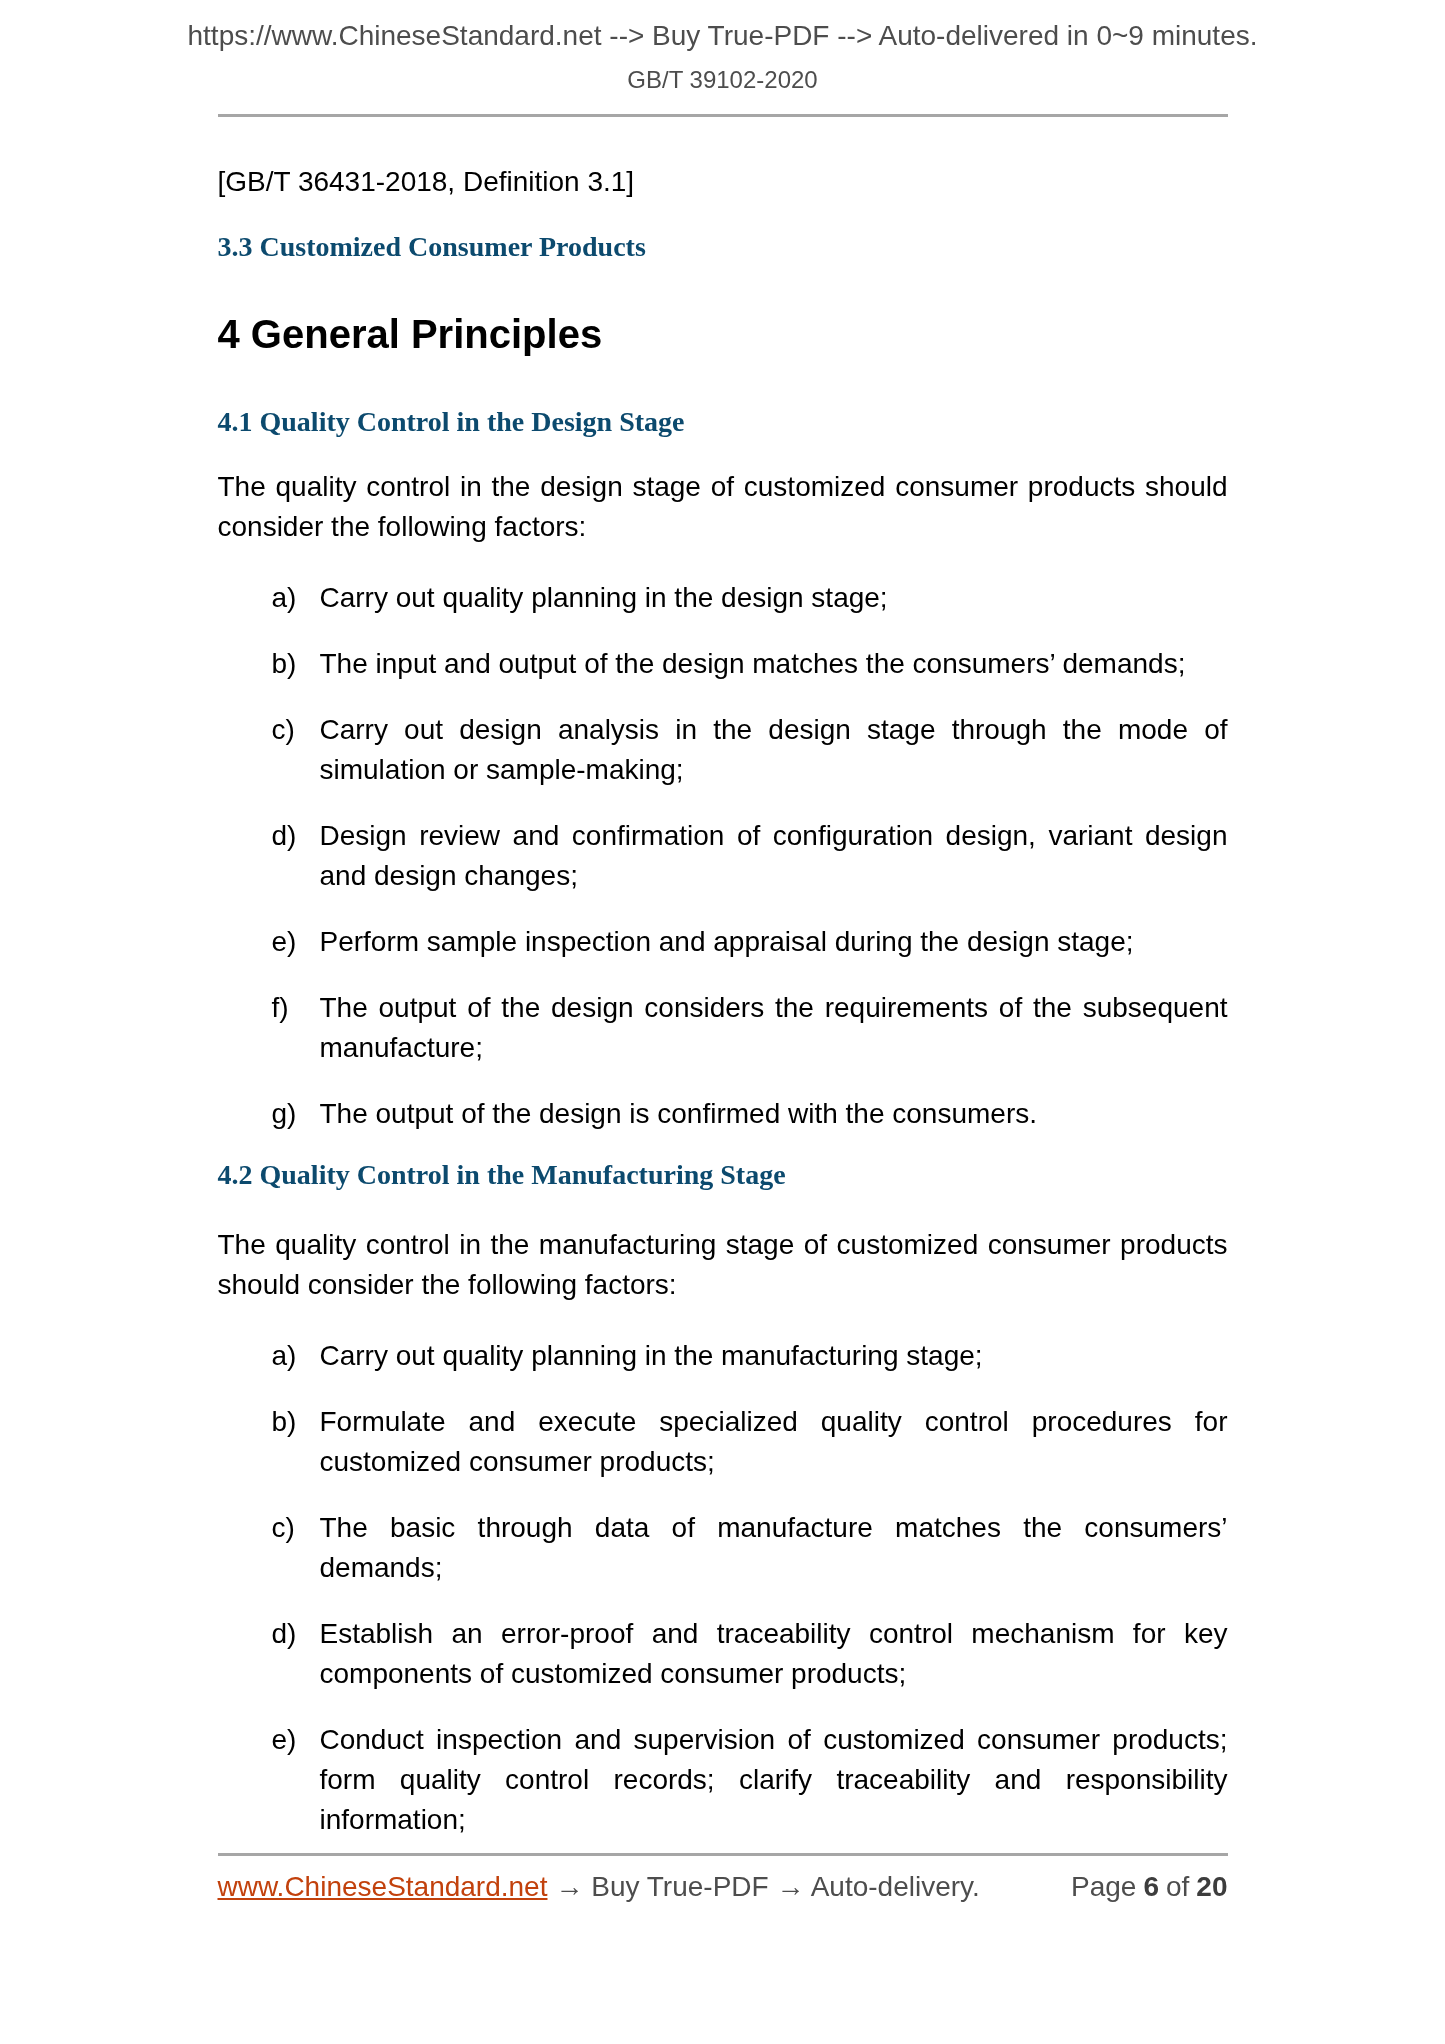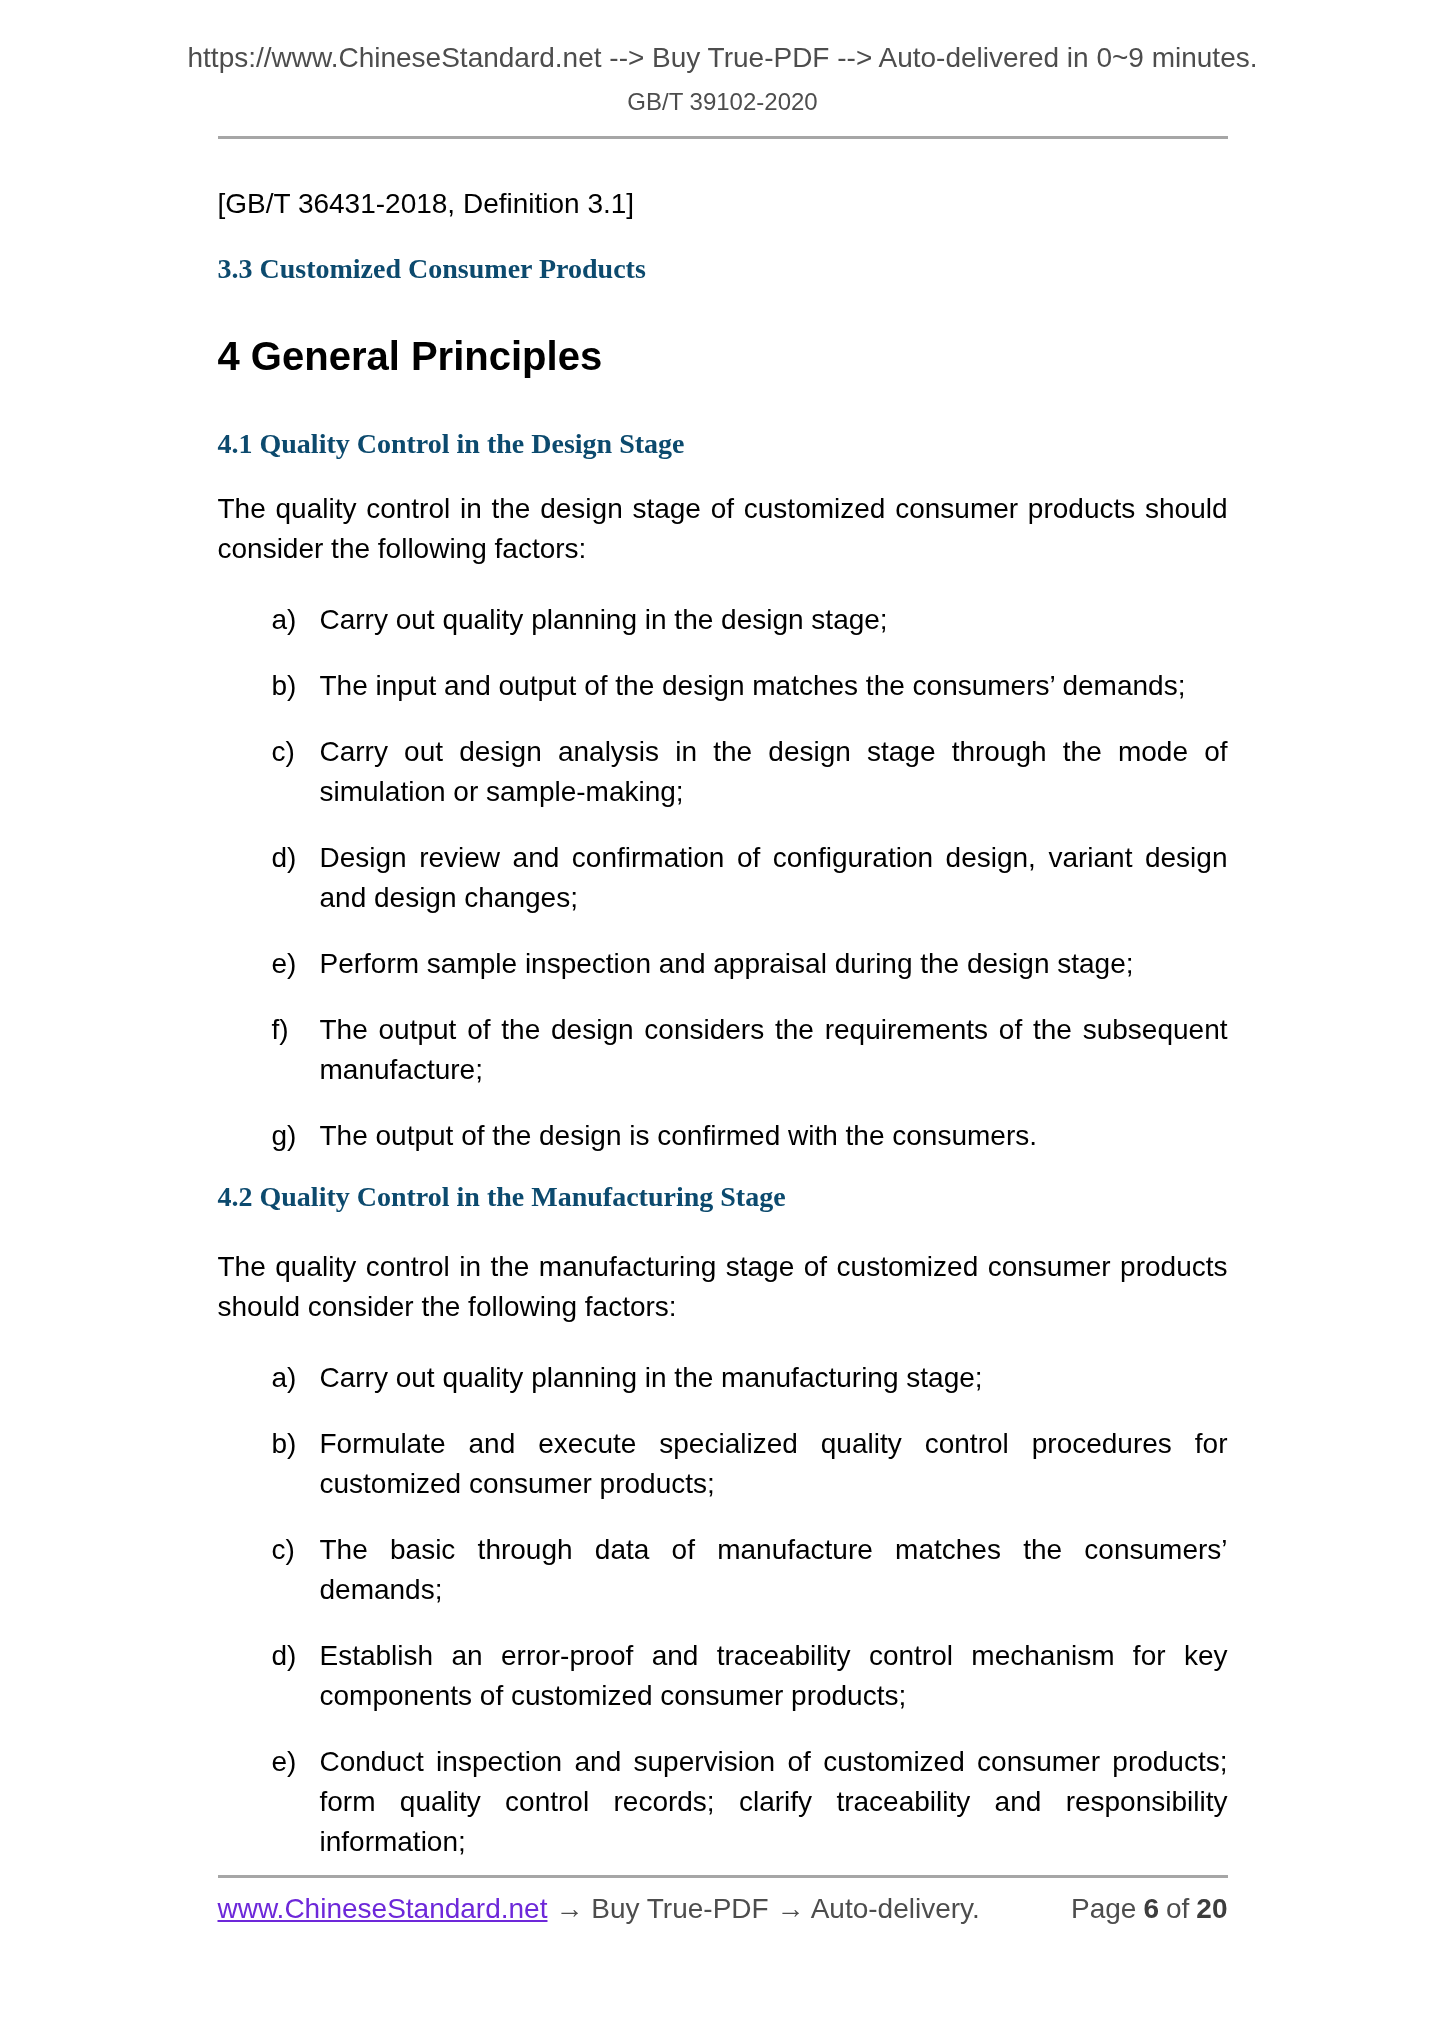--- a/index.html
+++ b/index.html
@@ -7,21 +7,21 @@
   body {
     width: 1445px;
     height: 2044px;
     background: #ffffff;
     font-family: "Liberation Sans", sans-serif;
     color: #000000;
     overflow: hidden;
   }
   .content { width: 1010px; margin: 0 auto; }
 
-  .page-header { padding-top: 41px; text-align: center; color: #4d4d4d; }
+  .page-header { padding-top: 19px; text-align: center; color: #4d4d4d; }
   .header-line1 { font-size: 28px; line-height: 34px; white-space: nowrap; }
   .doc-number { font-size: 24px; line-height: 30px; margin-top: 12px; }
 
   .rule { height: 3px; background: #a6a6a6; }
   .rule-top { margin-top: 19px; }
   .rule-bottom { margin-top: 13px; }
 
   .ref-note { margin-top: 45px; font-size: 28px; line-height: 40px; }
 
   .sub-heading {
@@ -47,21 +47,21 @@
   .item-list li + li { margin-top: 26px; }
   .item-label { text-align: left; }
   .item-text { text-align: justify; }
 
   .page-footer {
     margin-top: 11px;
     display: flex; justify-content: space-between; align-items: baseline;
     font-size: 28px; line-height: 40px; color: #4d4d4d;
   }
   .footer-left { white-space: nowrap; }
-  .footer-link { color: #6d28d9; text-decoration: underline; cursor: pointer; }
+  .footer-link { color: #c2410c; text-decoration: underline; cursor: pointer; }
   .footer-rest { margin-left: 8px; }
   .page-indicator { white-space: nowrap; }
   .page-num { font-weight: bold; color: #3d3d3d; margin: 0 7px; }
   .page-num.last { margin-right: 0; }
 </style>
 </head>
 <body>
 
 <header class="page-header">
   <div class="header-line1">https://www.ChineseStandard.net --&gt; Buy True-PDF --&gt; Auto-delivered in 0~9 minutes.</div>

